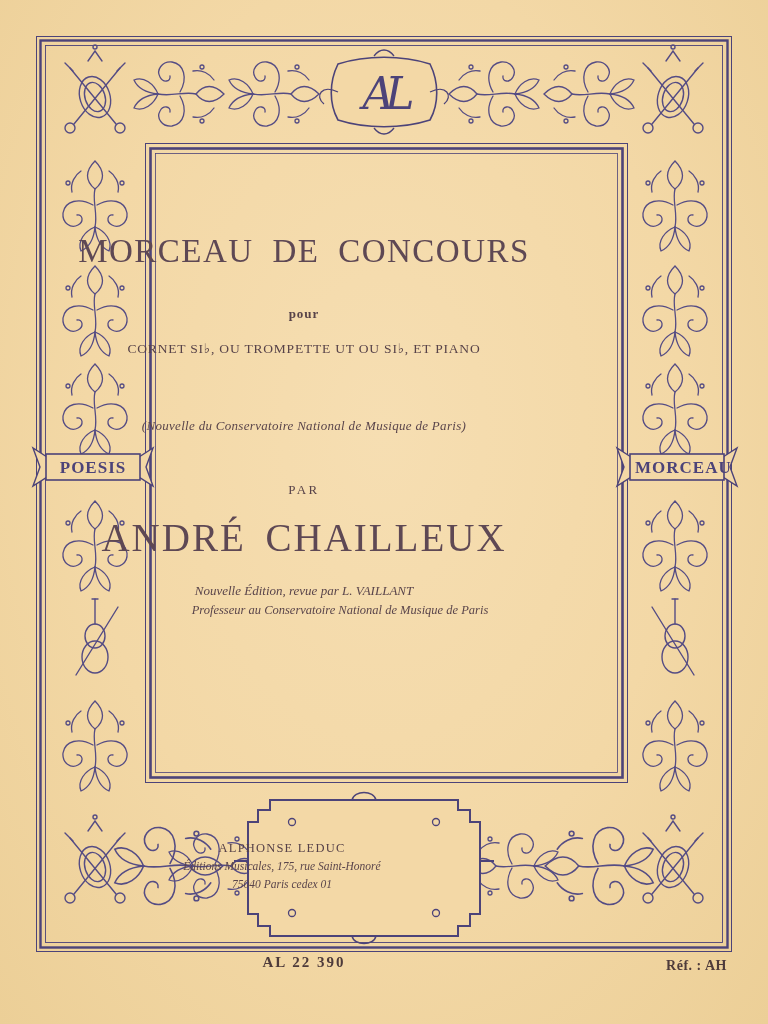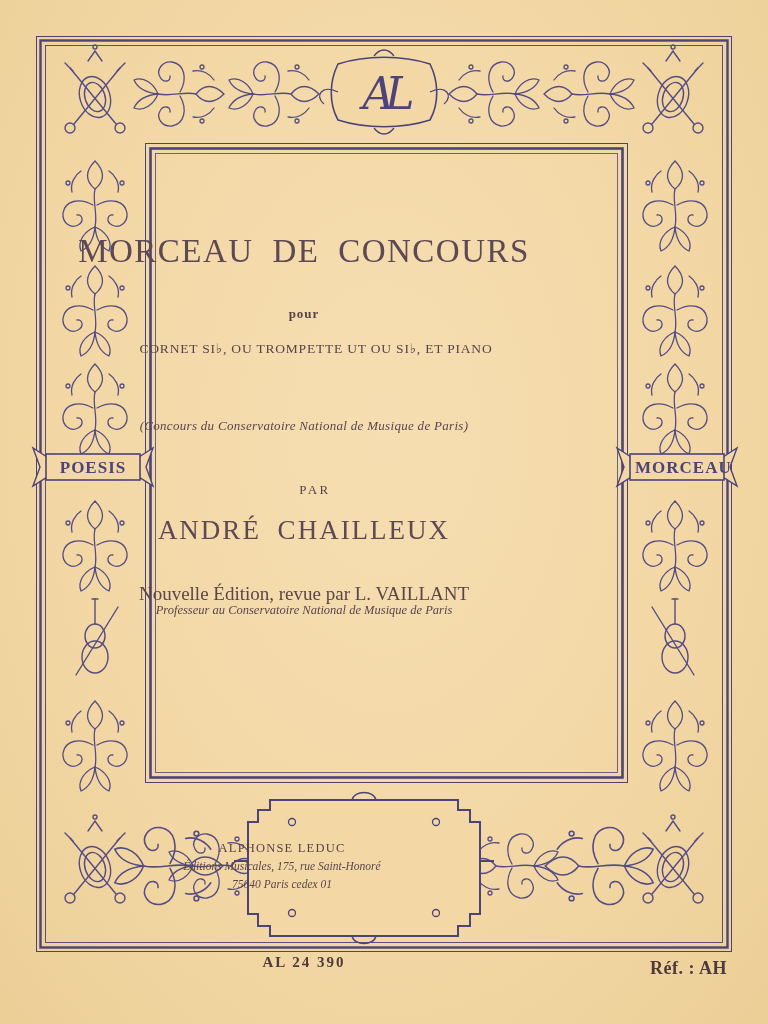--- a/index.html
+++ b/index.html
@@ -9,32 +9,32 @@
     margin:0 auto;
     background:#f3d8a6;
     background:radial-gradient(ellipse at 50% 42%, #f6deb2 0%, #f3d8a6 55%, #eccf97 100%);
     overflow:hidden;
     font-family:"Liberation Serif","DejaVu Serif",serif;
     color:#5c4650;
   }
   .abs{position:absolute;left:0;width:608px;text-align:center;}
   .title{top:233px;font-size:33px;letter-spacing:1.5px;word-spacing:9px;color:#5e4854;}
   .pour{top:306px;font-size:13px;letter-spacing:1px;color:#584349;font-weight:bold;}
-  .instr{top:340px;font-size:13.5px;letter-spacing:.8px;color:#584349;font-family:"Liberation Serif","DejaVu Sans",serif;margin-left:12px;}
+  .instr{top:340px;font-size:13.5px;letter-spacing:.8px;color:#584349;font-family:"Liberation Serif","DejaVu Sans",serif;}
   .note{top:418px;font-size:13px;font-style:italic;letter-spacing:.3px;color:#5a454b;}
-  .par{top:482px;font-size:13px;letter-spacing:2.5px;color:#584349;margin-left:11px;}
-  .composer{top:515px;font-size:27px;letter-spacing:2px;word-spacing:8px;color:#5e4854;}
-  .edition{top:583px;font-size:19px;color:#5a454b;}
-  .prof{top:603px;font-size:12.5px;font-style:italic;color:#5a454b;}
+  .par{top:482px;font-size:13px;letter-spacing:2.5px;color:#584349;}
+  .composer{top:515px;font-size:39px;letter-spacing:2px;word-spacing:8px;color:#5e4854;}
+  .edition{top:583px;font-size:13px;font-style:italic;color:#5a454b;}
+  .prof{top:603px;font-size:12.5px;font-style:italic;color:#5a454b;padding-left:36px;}
   .pubname{top:841px;font-size:12.5px;letter-spacing:1.2px;color:#564148;}
   .pubaddr1{top:860px;font-size:11.5px;font-style:italic;color:#5a454b;}
   .pubaddr2{top:878px;font-size:11.5px;font-style:italic;color:#5a454b;}
   .pubblock{left:-22px;}
   .plate{top:954px;font-size:15px;font-weight:bold;letter-spacing:2px;color:#4e3b3b;}
-  .ref{top:958px;left:auto;right:41px;width:auto;font-size:18px;font-weight:bold;letter-spacing:.5px;color:#4e3b3b;}
+  .ref{top:958px;left:auto;right:41px;width:auto;font-size:14px;font-weight:bold;letter-spacing:.5px;color:#4e3b3b;}
   .banner{top:458px;width:86px;font-size:17px;font-weight:bold;letter-spacing:1px;color:#4c4379;font-family:"Liberation Serif",serif;}
   .banner-left{left:50px;}
   .banner-right{left:635px;}
   .monogram{top:60px;left:342px;width:84px;font-size:44px;font-style:italic;letter-spacing:-9px;color:#4c4379;font-family:"DejaVu Serif",serif;margin-top:8px;}
   svg{position:absolute;top:0;left:0;}
 </style>
 </head>
 <body>
 
 <div class="page">
@@ -151,26 +151,26 @@
   </svg>
 
   <div class="abs monogram">AL</div>
 
   <div class="abs banner banner-left">POESIS</div>
   <div class="abs banner banner-right">MORCEAU</div>
 
   <div class="abs title">MORCEAU DE CONCOURS</div>
   <div class="abs pour">pour</div>
   <div class="abs instr">CORNET SI♭, OU TROMPETTE UT OU SI♭, ET PIANO</div>
-  <div class="abs note">(Concours du Conservatoire National de Musique de Paris)</div>
+  <div class="abs note">(Nouvelle du Conservatoire National de Musique de Paris)</div>
   <div class="abs par">PAR</div>
   <div class="abs composer">ANDRÉ CHAILLEUX</div>
   <div class="abs edition">Nouvelle Édition, revue par L. VAILLANT</div>
   <div class="abs prof">Professeur au Conservatoire National de Musique de Paris</div>
 
   <div class="abs pubname pubblock">ALPHONSE LEDUC</div>
   <div class="abs pubaddr1 pubblock">Éditions Musicales, 175, rue Saint-Honoré</div>
   <div class="abs pubaddr2 pubblock">75040 Paris cedex 01</div>
 
-  <div class="abs plate">AL 24 390</div>
+  <div class="abs plate">AL 22 390</div>
   <div class="abs ref">Réf. : AH</div>
 
 </div>
 
 </body></html>

